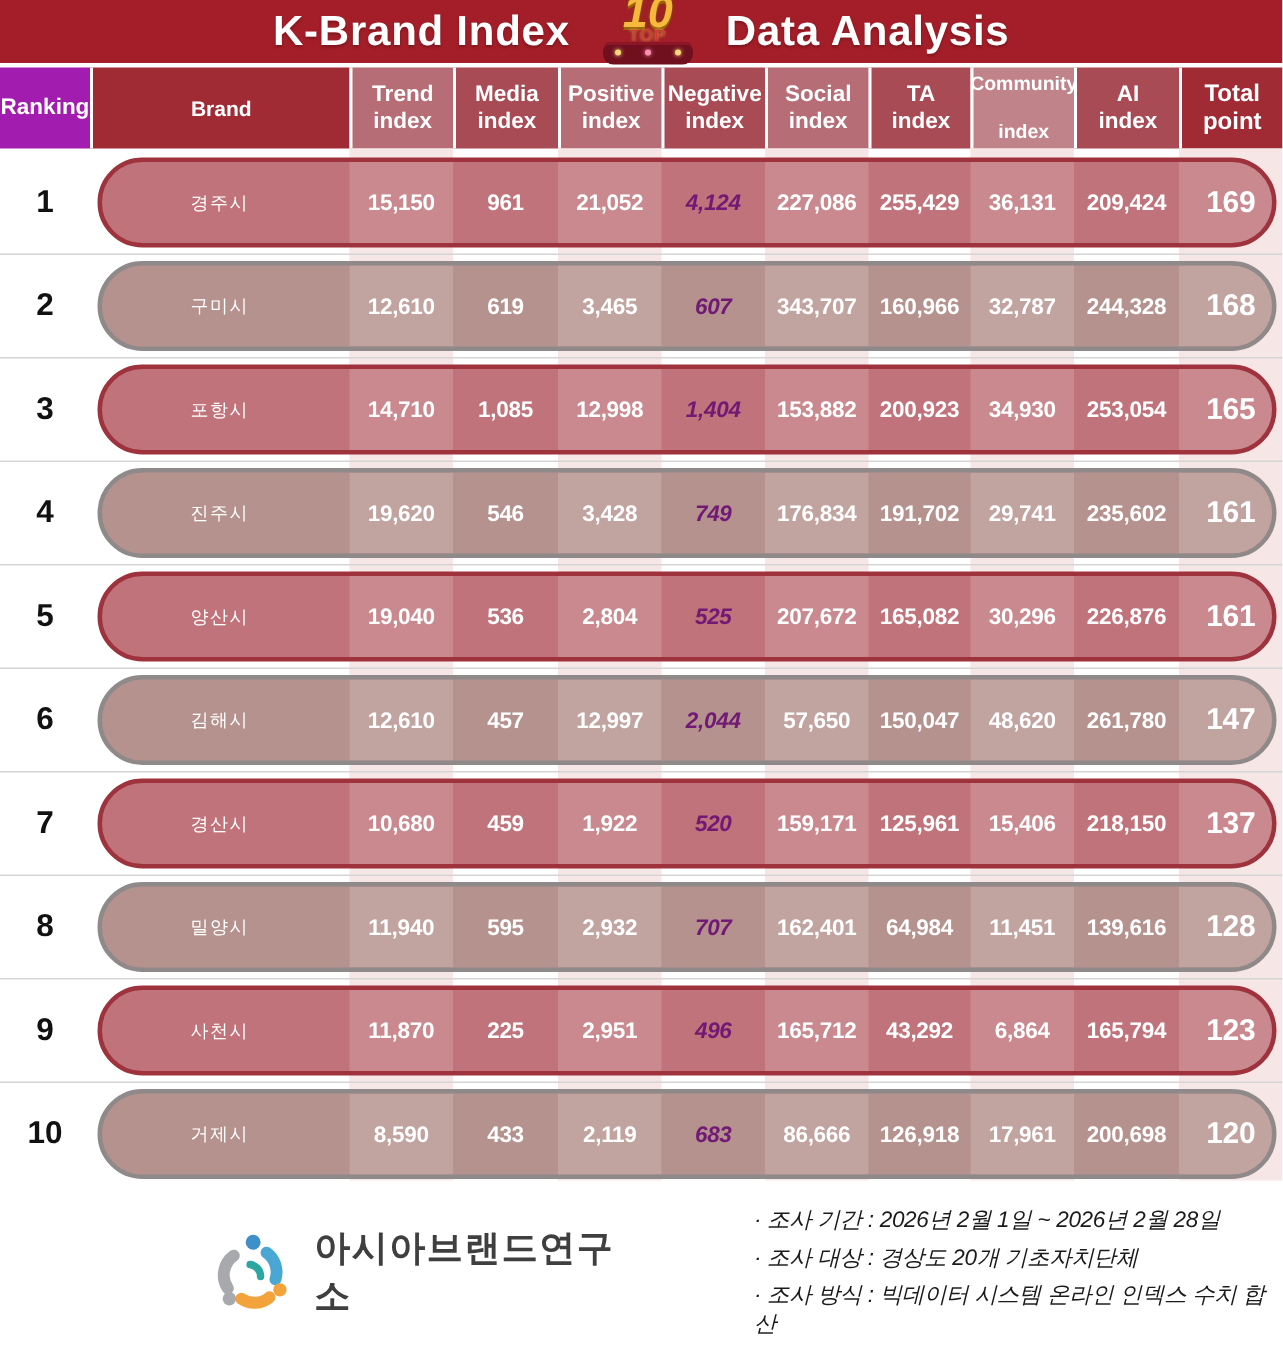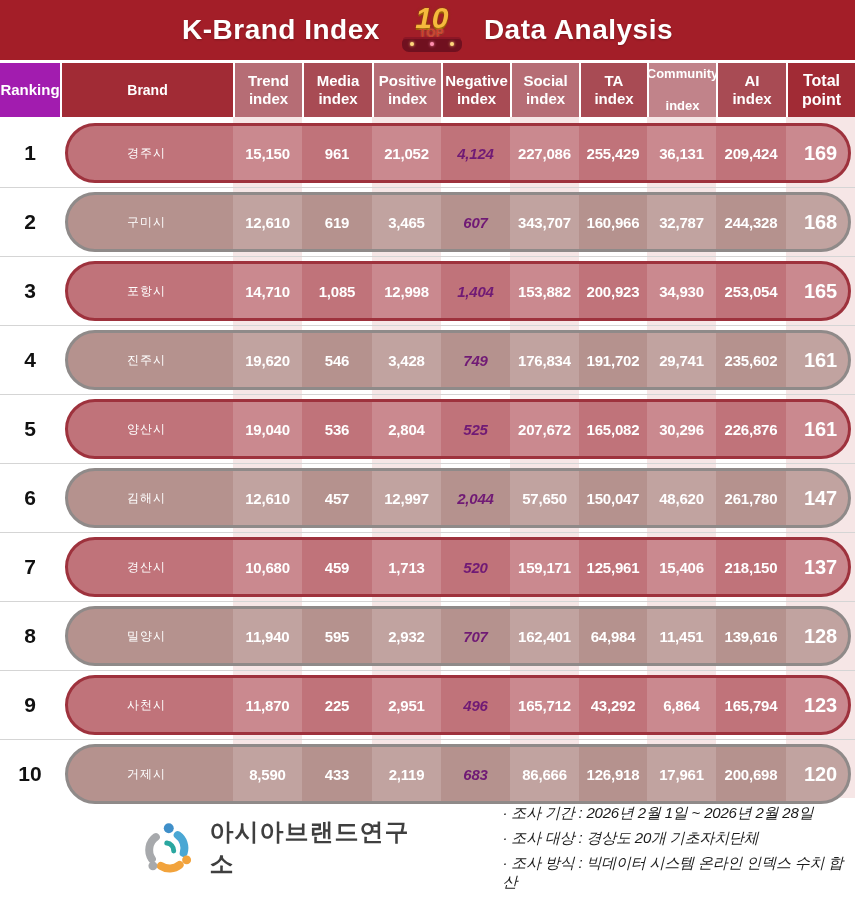--- a/index.html
+++ b/index.html
@@ -1,20 +1,20 @@
 <!DOCTYPE html>
 <html><head>
 <meta charset="utf-8">
 <style>
   html,body{margin:0;padding:0;background:#fff;width:855px;height:898px;overflow:hidden;
     font-family:"Liberation Sans","DejaVu Sans",sans-serif;}
   .wrap{width:855px;height:898px;position:relative;background:#fff;}
 
   
-  .banner{height:60px;background:#a31e28;display:flex;align-items:center;justify-content:center;gap:14px;}
+  .banner{height:42px;background:#a31e28;display:flex;align-items:center;justify-content:center;gap:14px;}
   .banner .t{color:#fff;font-size:28px;font-weight:800;letter-spacing:.5px;text-shadow:0 1px 2px rgba(0,0,0,.25);}
   .badge{position:relative;width:76px;height:46px;flex:0 0 auto;}
   .b10{position:absolute;top:-4px;left:50%;transform:translateX(-50%);font-size:30px;line-height:30px;
     font-weight:800;font-style:italic;color:#f6b93d;text-shadow:0 2px 0 #9a6206,0 0 3px #7c4a00;}
   .btop{position:absolute;top:21px;left:50%;transform:translateX(-50%);font-size:11px;line-height:11px;
     font-weight:400;letter-spacing:1px;color:#d43a2a;text-shadow:0 0 2px #ffd87c,0 1px 1px #5a0a0a;}
   .podium{position:absolute;bottom:1px;left:50%;transform:translateX(-50%);width:60px;height:13px;
     background:#70101f;border-radius:4px 4px 7px 7px;box-shadow:0 -3px 0 -1px #8c1626;}
   .podium i{position:absolute;top:3px;border-radius:50%;width:4px;height:4px;background:#ffd87c;box-shadow:0 0 3px #ffd87c;}
   .podium i:nth-child(1){left:8px}.podium i:nth-child(2){left:28px;background:#ff8fb0;box-shadow:0 0 3px #ff8fb0}
@@ -263,21 +263,21 @@
     <span class="pill">
       <span class="ps ps1"></span>
           <span class="ps ps2"></span>
           <span class="ps ps3"></span>
       <span class="ps ps4"></span>
           <span class="ps ps5"></span>
     </span>
     <span class="cell brand">경산시</span>
     <span class="cell">10,680</span>
     <span class="cell">459</span>
-    <span class="cell">1,713</span>
+    <span class="cell">1,922</span>
     <span class="cell neg">520</span>
     <span class="cell">159,171</span>
     <span class="cell">125,961</span>
     <span class="cell">15,406</span>
     <span class="cell">218,150</span>
     <span class="cell total">137</span>
   </div>
       <div class="row even">
     <span class="rank">8</span>
     <span class="pill">

